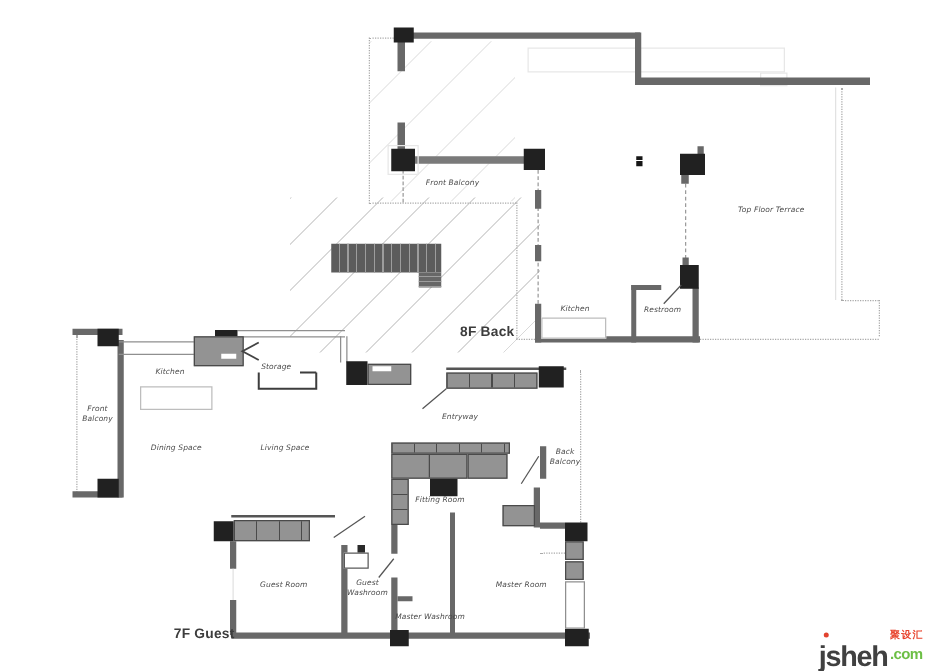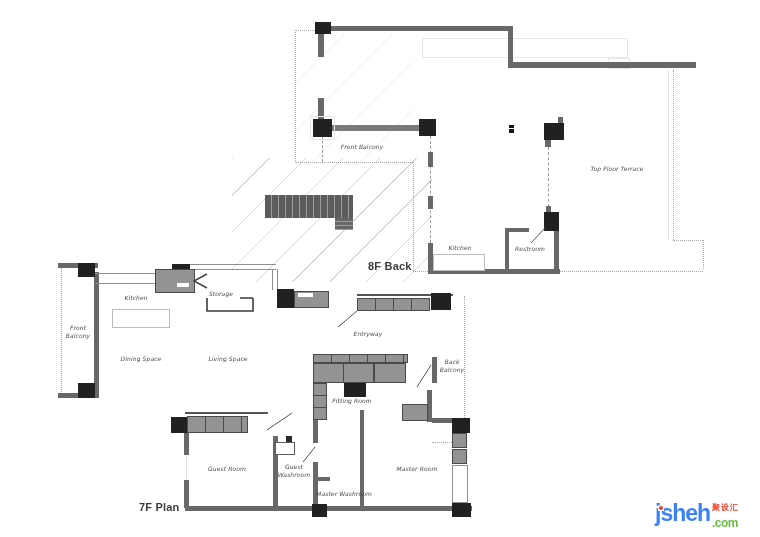--- a/index.html
+++ b/index.html
@@ -25,22 +25,22 @@
   .stair-v{position:absolute;background:repeating-linear-gradient(to right,transparent 0 6px,#9d9d9d 6px 7px),#5c5c5c;}
   .stair-h{position:absolute;background:repeating-linear-gradient(to bottom,transparent 0 3px,#9d9d9d 3px 4px),#676767;}
   .whiteslot{position:absolute;background:#fff;}
   .lbl{position:absolute;font:italic 6px/1.35 "DejaVu Sans",sans-serif;color:#4b4b4b;
        letter-spacing:.1px;white-space:nowrap;transform:translate(-50%,-50%);text-align:center;}
   .lbl.wrap{white-space:normal;width:38px;}
   .title{position:absolute;font:600 11px/1 "Liberation Sans",sans-serif;color:#3c3c3c;letter-spacing:.2px;}
   .marker{position:absolute;background:linear-gradient(#161616 0 3px,#ffffff 3px 4px,#161616 4px 8px);}
   
   .logo{position:absolute;left:653px;top:498px;width:106px;height:37px;}
-  .logo .word{position:absolute;left:2px;top:4px;font:700 23px/1 "Liberation Sans",sans-serif;
-              color:#3b82f6;letter-spacing:-1px;}
+  .logo .word{position:absolute;left:2px;top:16px;font:700 23px/1 "Liberation Sans",sans-serif;
+              color:#404040;letter-spacing:-1px;}
   .logo .jcover{position:absolute;left:5px;top:8px;width:6px;height:5px;background:#fff;}
   .logo .jdot{position:absolute;left:6px;top:8px;width:4px;height:4px;border-radius:50%;background:#E2432F;}
   .logo .cjk{position:absolute;left:59px;top:6px;font:700 8px/1 "DejaVu Sans",sans-serif;
              color:#E8432D;letter-spacing:1px;white-space:nowrap;}
   .logo .tld{position:absolute;left:59px;top:19px;font:700 12px/1 "Liberation Sans",sans-serif;
              color:#6CBF45;letter-spacing:-0.5px;}
   svg.overlay{position:absolute;left:0;top:0;pointer-events:none;}
 </style>
 </head>
 <body>
@@ -177,21 +177,21 @@
   <div class="lbl" style="left:221px;top:294px">Storage</div>
   <div class="lbl" style="left:141px;top:359px">Dining Space</div>
   <div class="lbl" style="left:228px;top:359px">Living Space</div>
   <div class="lbl" style="left:368px;top:334px">Entryway</div>
   <div class="lbl wrap" style="left:452px;top:366px">Back Balcony</div>
   <div class="lbl" style="left:352px;top:401px">Fitting Room</div>
   <div class="lbl" style="left:227px;top:469px">Guest Room</div>
   <div class="lbl wrap" style="left:294px;top:471px">Guest Washroom</div>
   <div class="lbl" style="left:344px;top:494px">Master Washroom</div>
   <div class="lbl" style="left:417px;top:469px">Master Room</div>
-  <div class="title" style="left:139px;top:502px">7F Plan</div>
+  <div class="title" style="left:139px;top:502px">7F Guest</div>
 
   <div class="logo">
     <span class="word">jsheh</span>
     <span class="jcover"></span>
     <span class="jdot"></span>
     <span class="cjk">聚设汇</span>
     <span class="tld">.com</span>
   </div>
 
 </div>

